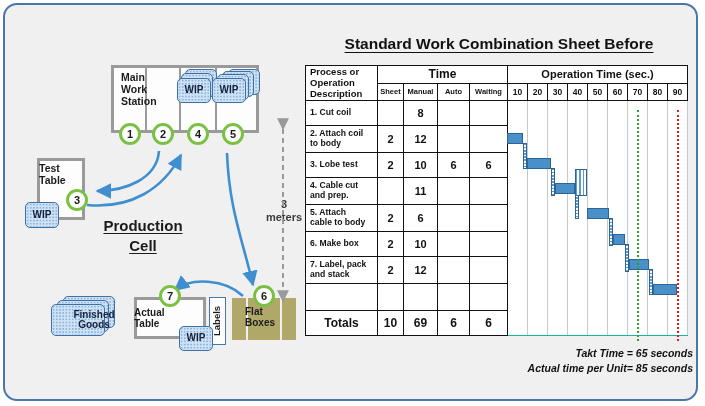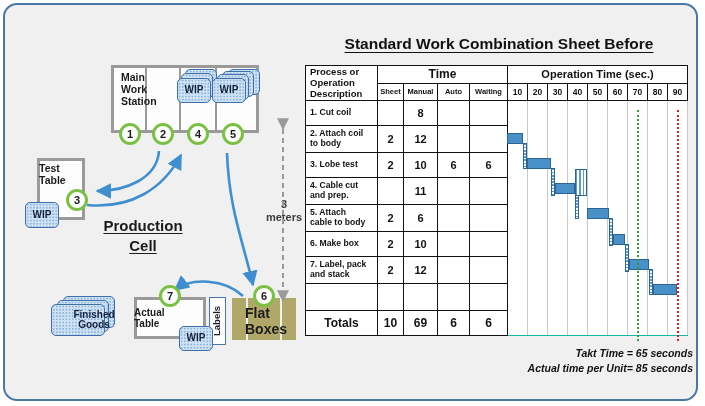--- a/index.html
+++ b/index.html
@@ -170,21 +170,21 @@
       <div class="wipbox dots" style="left:0px;top:0px;width:34px;height:25px;"></div>
       <div class="wiptxt" style="left:0px;top:0px;width:34px;height:25px;">WIP</div>
     </div>
 
     <div style="position:absolute;left:196px;top:284px;width:17px;height:48px;box-sizing:border-box;border:1.6px solid #4a77a8;background:#fdfdfd;"></div>
     <div class="vert lbl" style="left:197px;top:286px;width:15px;height:44px;font-size:9.5px;display:flex;align-items:center;justify-content:center;">Labels</div>
 
     <div class="olive" style="left:219px;top:285px;width:14px;height:42px;"></div>
     <div class="olive" style="left:235px;top:285px;width:32px;height:42px;"></div>
     <div class="olive" style="left:269px;top:285px;width:14px;height:42px;"></div>
-    <div class="lbl" style="left:232px;top:293px;width:40px;font-size:14px;">
+    <div class="lbl" style="left:232px;top:293px;width:40px;font-size:10px;">
       <span>Flat</span><br>
       <span>Boxes</span>
     </div>
 
     <div class="wipstack" style="left:38px;top:283px;">
       <div class="wipbox dots" style="left:12px;top:0px;width:52px;height:32px;"></div>
       <div class="wipbox dots" style="left:6px;top:4px;width:52px;height:32px;"></div>
       <div class="wipbox dots" style="left:0px;top:8px;width:54px;height:32px;"></div>
       <div class="wiptxt" style="left:16px;top:8px;width:54px;height:32px;flex-direction:column;">
         <span>Finished</span>

